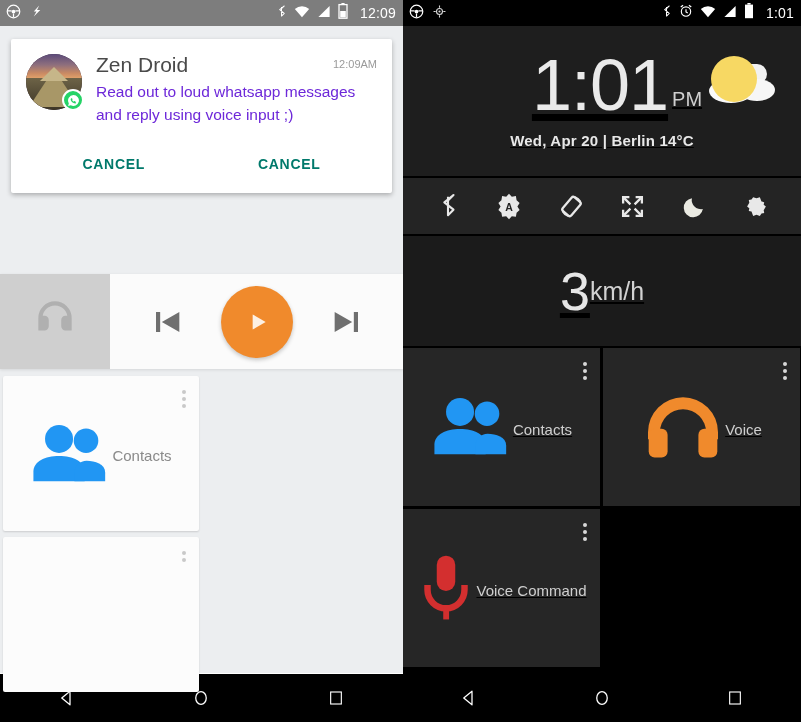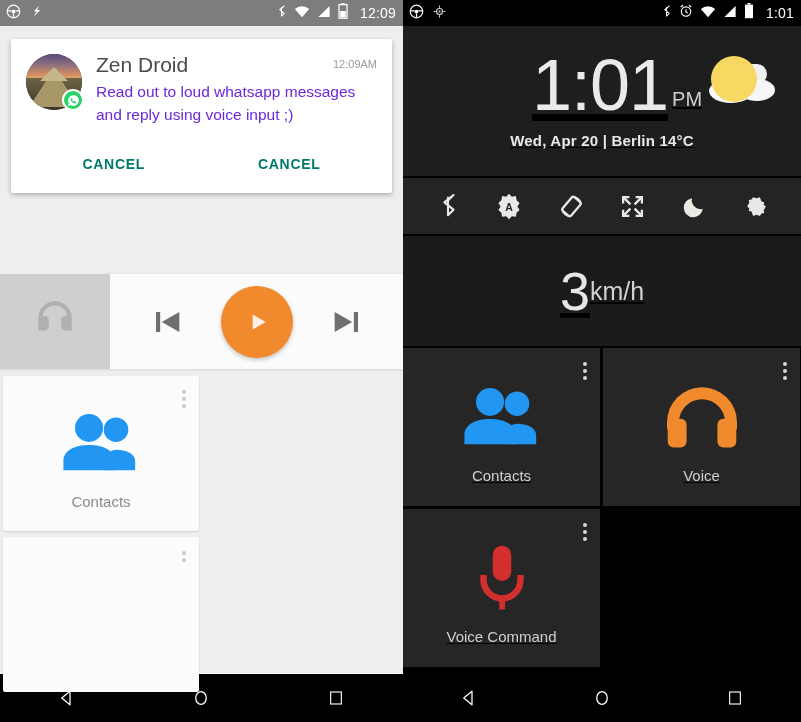--- a/index.html
+++ b/index.html
@@ -49,21 +49,21 @@
          box-shadow:0 1px 3px rgba(0,0,0,.10);}
   .albumart{width:110px;height:95px;background:#cfcfcf;display:flex;align-items:center;justify-content:center;flex:0 0 110px;}
   .media-ctrls{flex:1;display:flex;align-items:center;justify-content:space-around;padding:0 18px;}
   .play-btn{width:72px;height:72px;border-radius:50%;background:#f08a2c;display:flex;align-items:center;justify-content:center;
             box-shadow:0 2px 4px rgba(0,0,0,.22);cursor:pointer;}
   .ctrl-btn{cursor:pointer;display:flex;align-items:center;justify-content:center;}
 
   
   .tiles{position:absolute;left:0;top:350px;width:403px;display:flex;flex-wrap:wrap;gap:6px;padding:0 3px;box-sizing:border-box;}
   .tile{position:relative;width:196px;height:155px;background:#fcfcfc;border-radius:2px;box-shadow:0 1px 2px rgba(0,0,0,.14);
-        display:flex;flex-direction:column;align-items:center;justify-content:center;cursor:pointer;}
+        display:flex;flex-direction:row;align-items:center;justify-content:center;cursor:pointer;}
   .tile-dark{background:#262626;box-shadow:none;border-radius:0;}
   .tile-ico{height:92px;display:flex;align-items:center;justify-content:center;}
   .tile-label{font-size:15px;color:#8a8a8a;margin-top:4px;}
   .tile-dark .tile-label{color:#cfcfcf;}
   .dots{position:absolute;right:13px;top:14px;display:flex;flex-direction:column;gap:3px;cursor:pointer;}
   .dots i{width:4px;height:4px;border-radius:50%;background:#c9c9c9;display:block;}
   .tile-dark .dots i{background:#d8d8d8;}
 
   
   .r-clockbox{height:150px;flex:0 0 150px;background:#1e1e1e;position:relative;display:flex;flex-direction:column;

